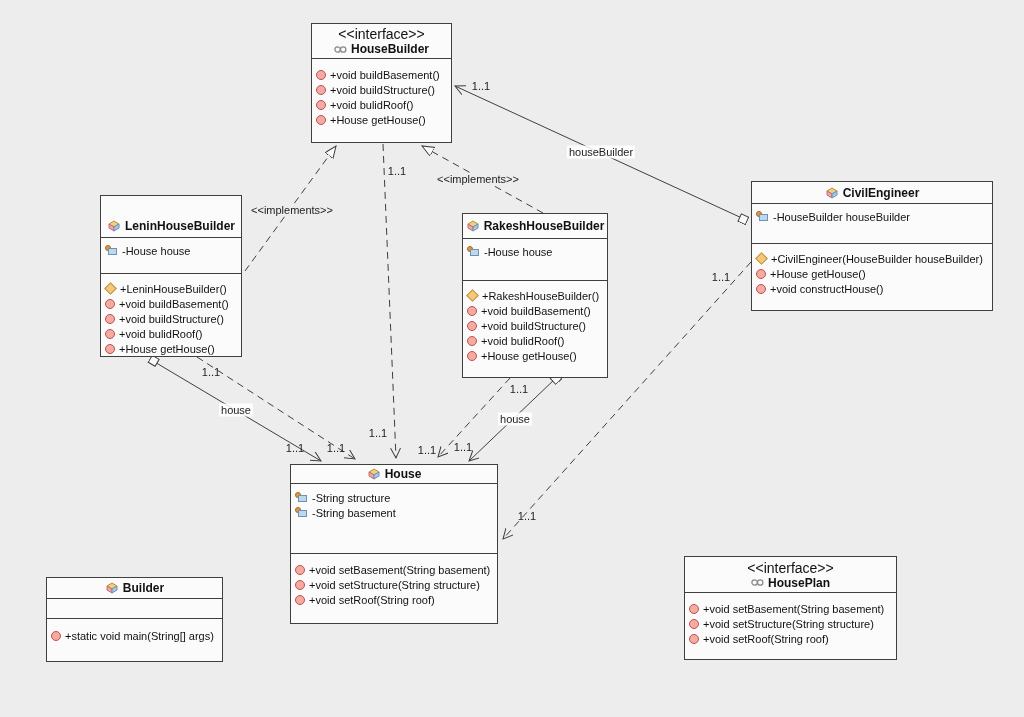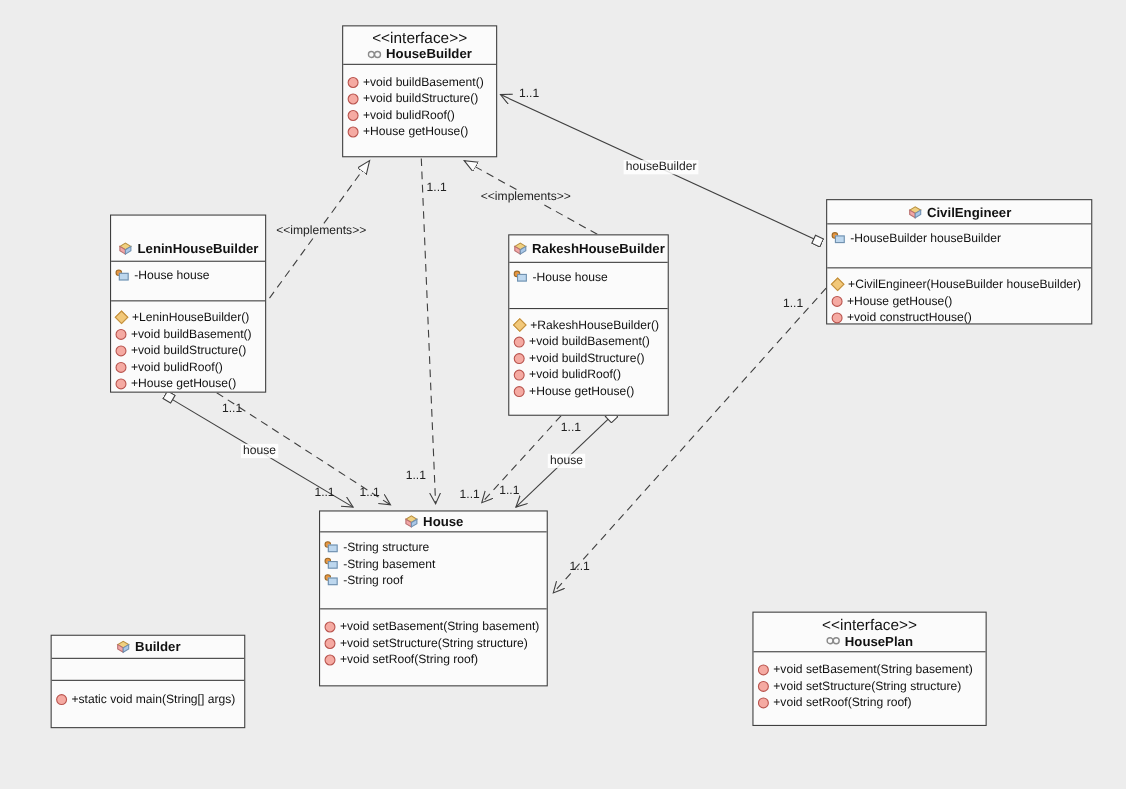--- a/index.html
+++ b/index.html
@@ -170,21 +170,21 @@
           <span class="ic method"></span>
           <span class="mtext">+void bulidRoof()</span>
         </div>
       <div class="row">
           <span class="ic method"></span>
           <span class="mtext">+House getHouse()</span>
         </div>
     </div>
   </div>
 
-  <div class="uml-class" style="left:751px;top:181px;width:242px;height:114px;">
+  <div class="uml-class" style="left:751px;top:181px;width:242px;height:130px;">
     <div class="hdr" style="height:22px;">
       <span class="titleline">
         <svg class="ic" width="14" height="12">
           <polygon points="2,4 7,1 12,4 7,7" fill="#f0d080" stroke="#b99040"></polygon>
           <polygon points="2,4 7,7 7,11 2,8" fill="#f2a7a7" stroke="#b97070"></polygon>
           <polygon points="7,7 12,4 12,8 7,11" fill="#a9c7e8" stroke="#7090b0"></polygon>
         </svg>
         <span class="cname">CivilEngineer</span>
       </span>
     </div>
@@ -222,24 +222,20 @@
       </span>
     </div>
     <div class="sec fields" style="height:70px;padding-top:6px;">
       <div class="row">
           <span class="ic field"></span>
           <span class="mtext">-String structure</span>
         </div>
       <div class="row">
           <span class="ic field"></span>
           <span class="mtext">-String basement</span>
-        </div>
-      <div class="row">
-          <span class="ic field"></span>
-          <span class="mtext">-String roof</span>
         </div>
     </div>
     <div class="sec methods" style="padding-top:8px;">
       <div class="row">
           <span class="ic method"></span>
           <span class="mtext">+void setBasement(String basement)</span>
         </div>
       <div class="row">
           <span class="ic method"></span>
           <span class="mtext">+void setStructure(String structure)</span>

